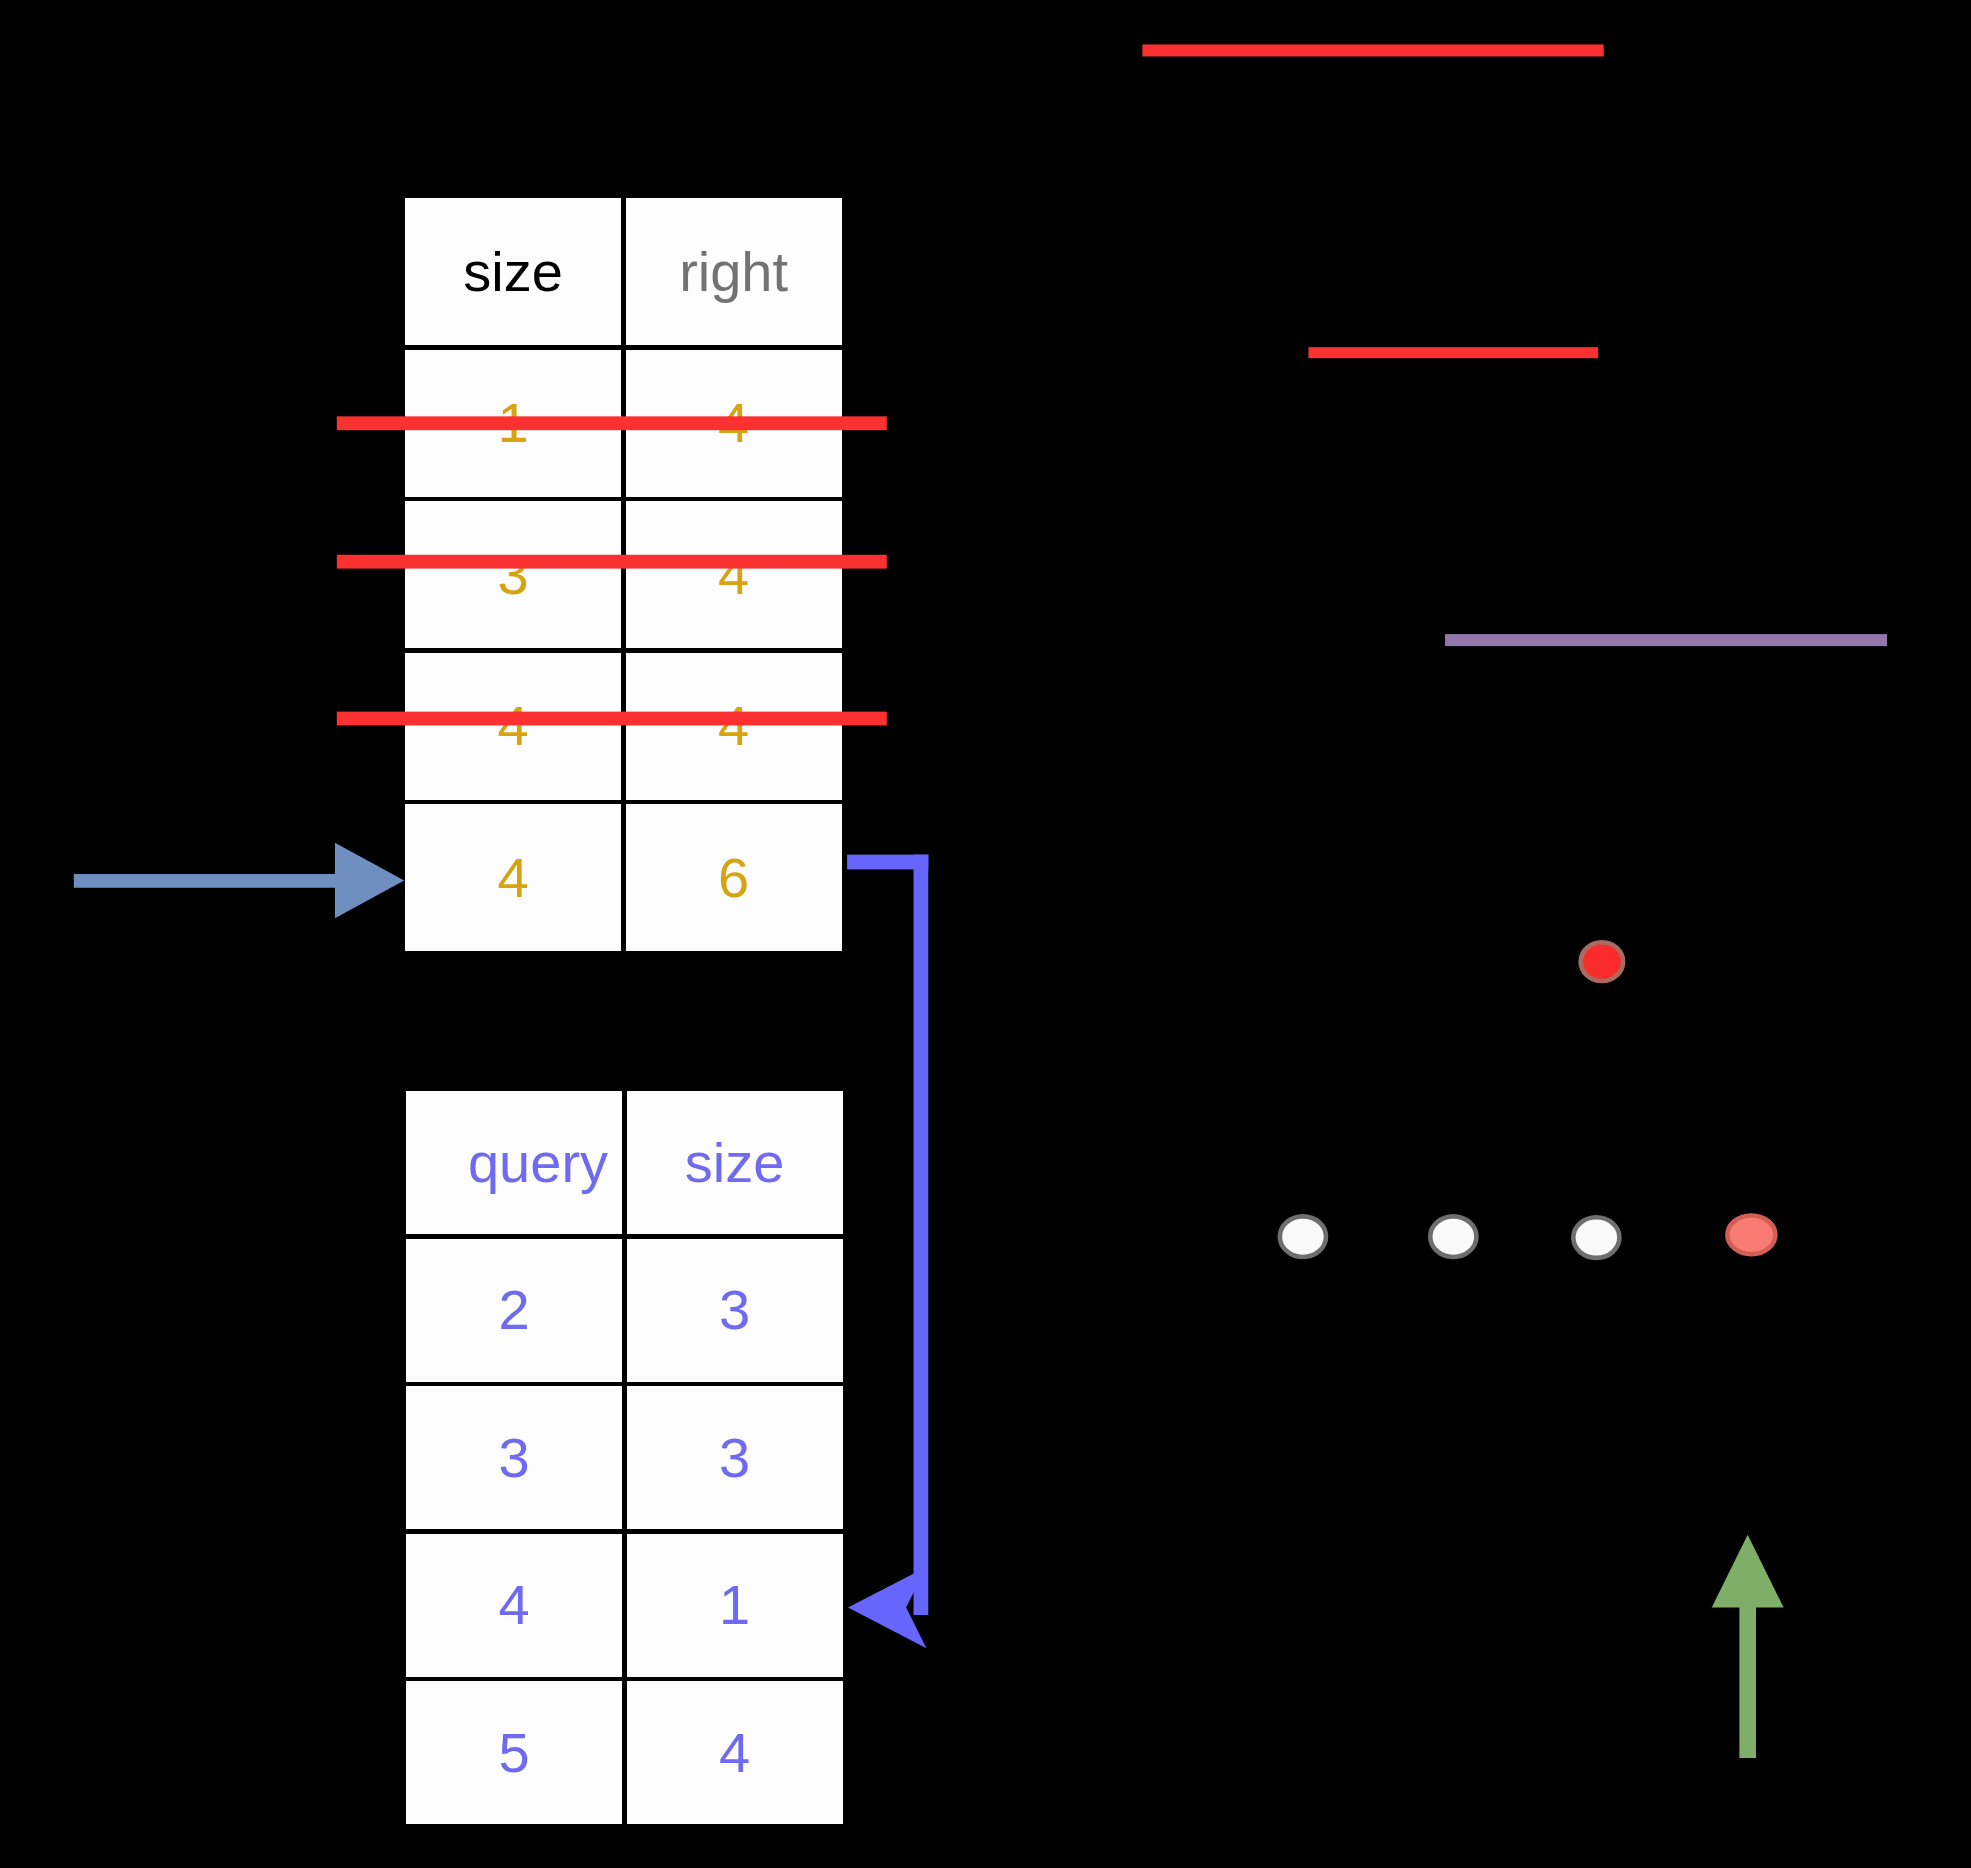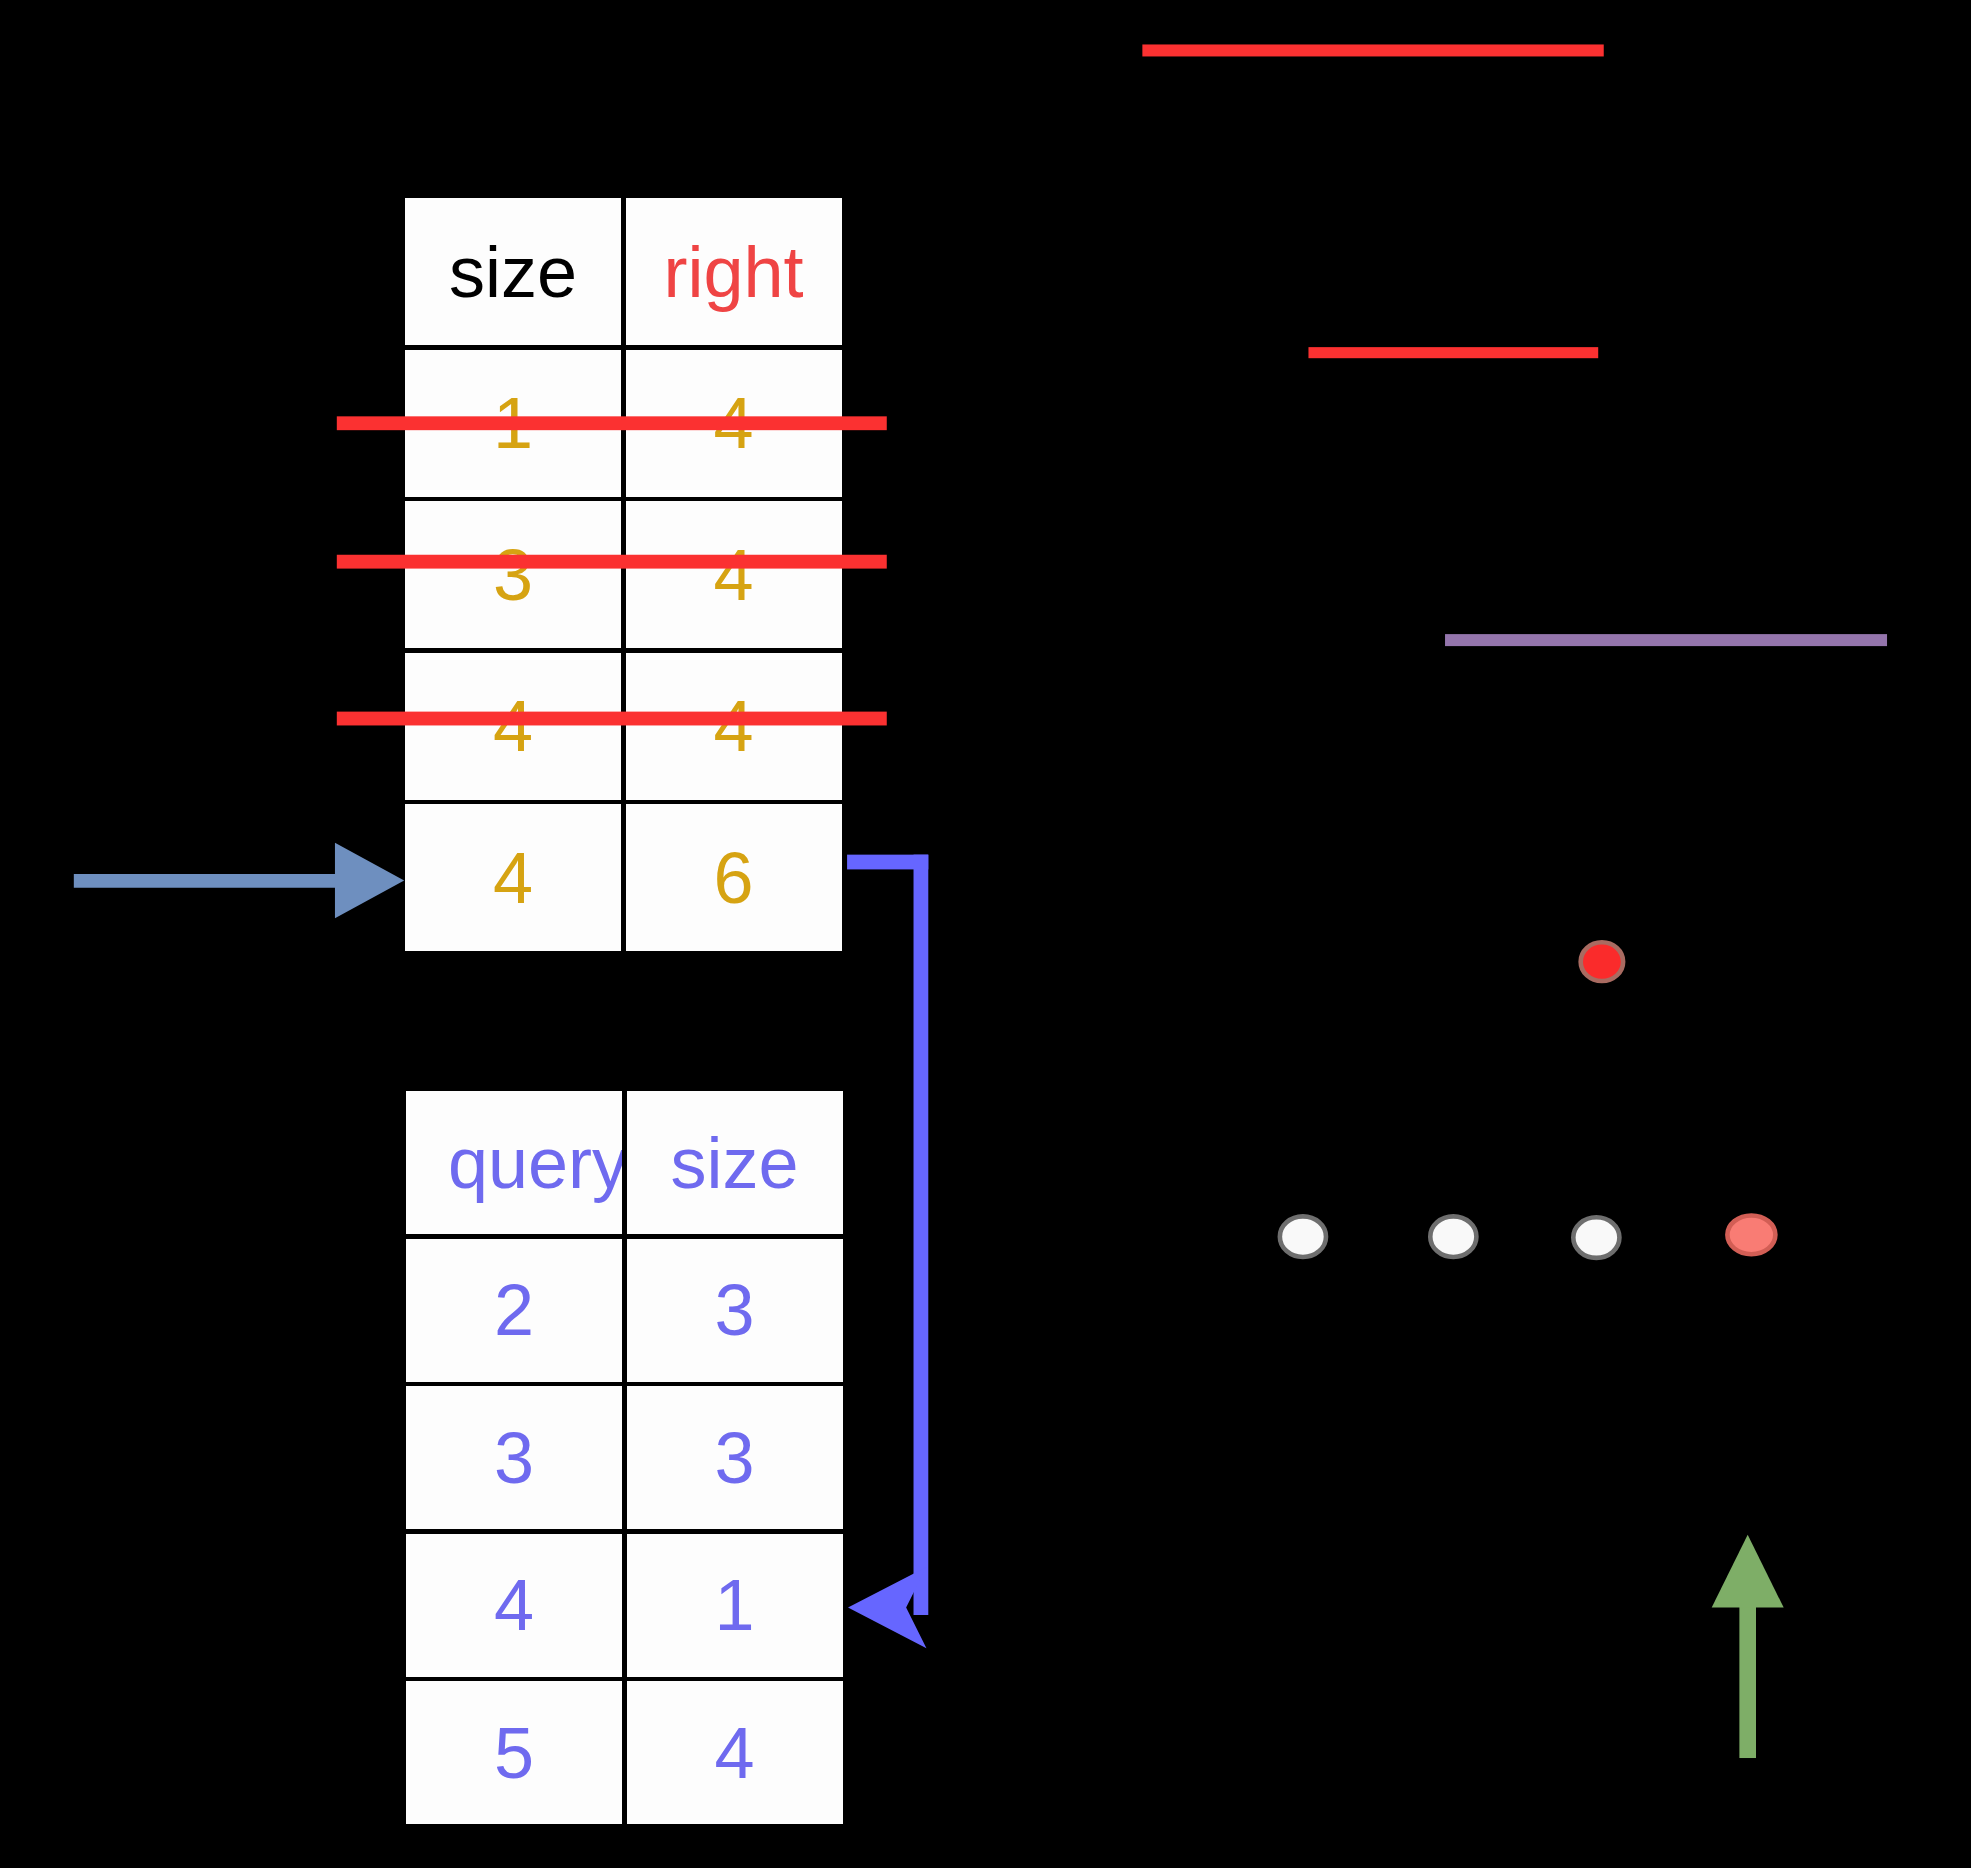--- a/index.html
+++ b/index.html
@@ -19,33 +19,33 @@
   }
   .tbl .cell{
     background:#FDFDFD;
     display:flex;
     align-items:center;
     justify-content:center;
     overflow:hidden;
   }
   #top-table{left:405px;top:198px;grid-auto-rows:147px;}
   #bottom-table{left:406px;top:1091px;grid-auto-rows:143px;}
-  .cell span{font-size:72px;line-height:1;white-space:nowrap;}
+  .cell span{font-size:56px;line-height:1;white-space:nowrap;}
   #decor{position:absolute;left:0;top:0;pointer-events:none;}
 </style>
 </head>
 <body>
 
 <div class="scene">
   <div class="tbl" id="top-table">
       <div class="cell">
         <span style="color: rgb(0, 0, 0);">size</span>
       </div>
       <div class="cell">
-        <span style="color: #ef4444;">right</span>
+        <span style="color: #737373;">right</span>
       </div>
       <div class="cell">
         <span style="color: rgb(214, 163, 18);">1</span>
       </div>
       <div class="cell">
         <span style="color: rgb(214, 163, 18);">4</span>
       </div>
       <div class="cell">
         <span style="color: rgb(214, 163, 18);">3</span>
       </div>

